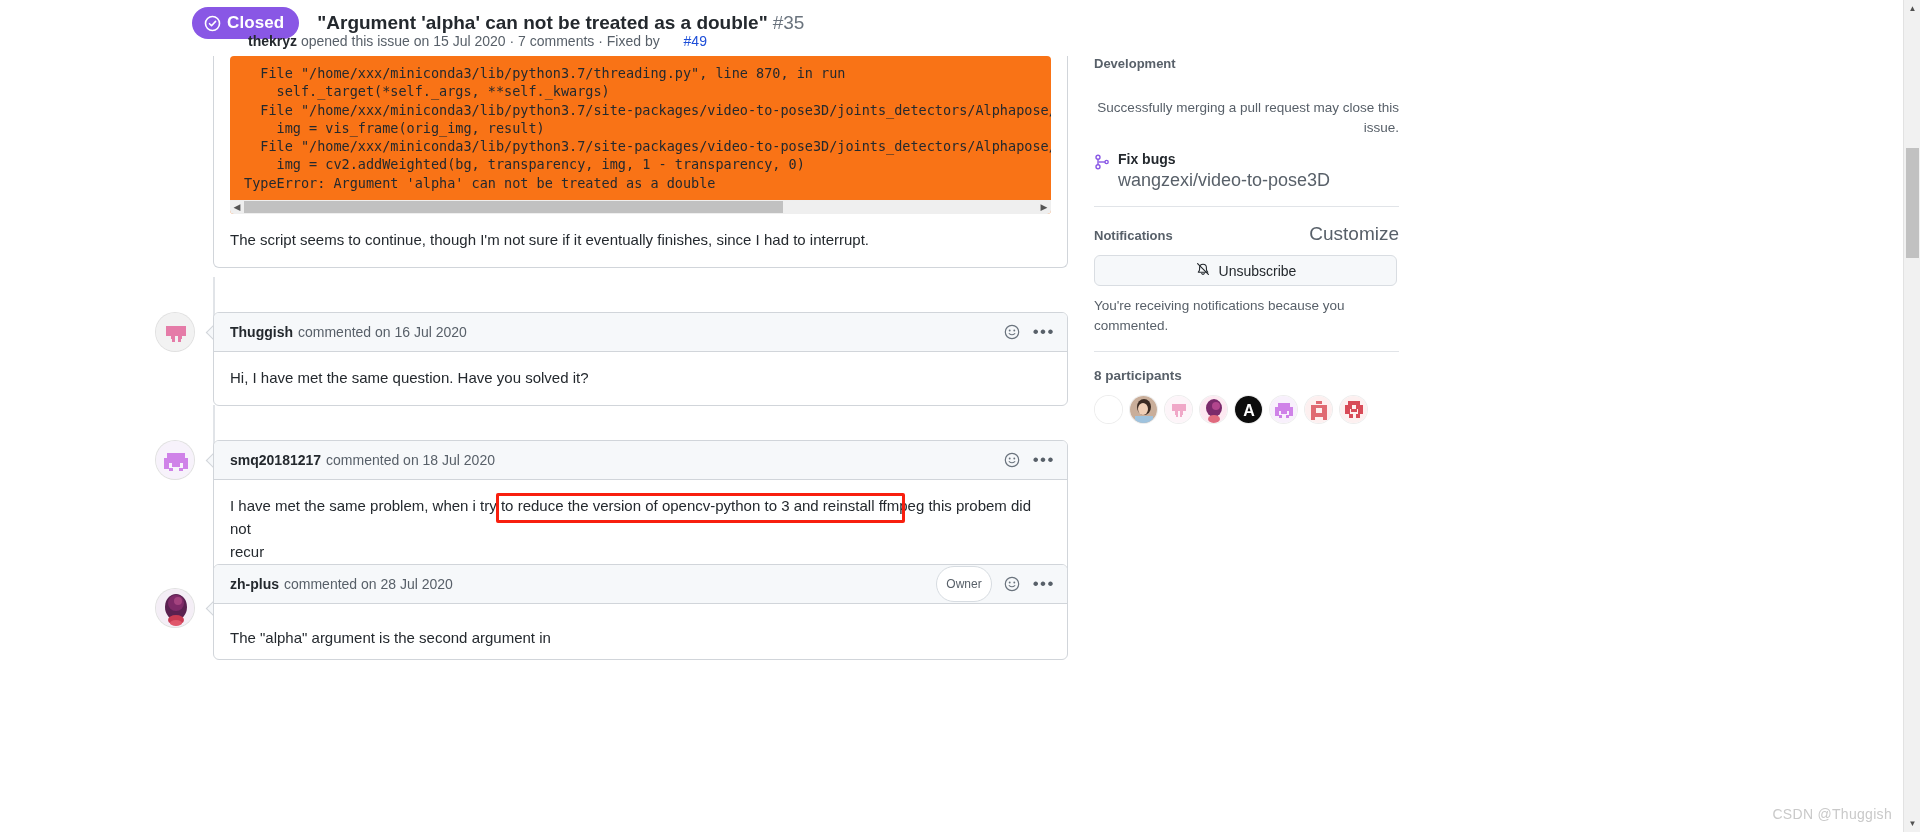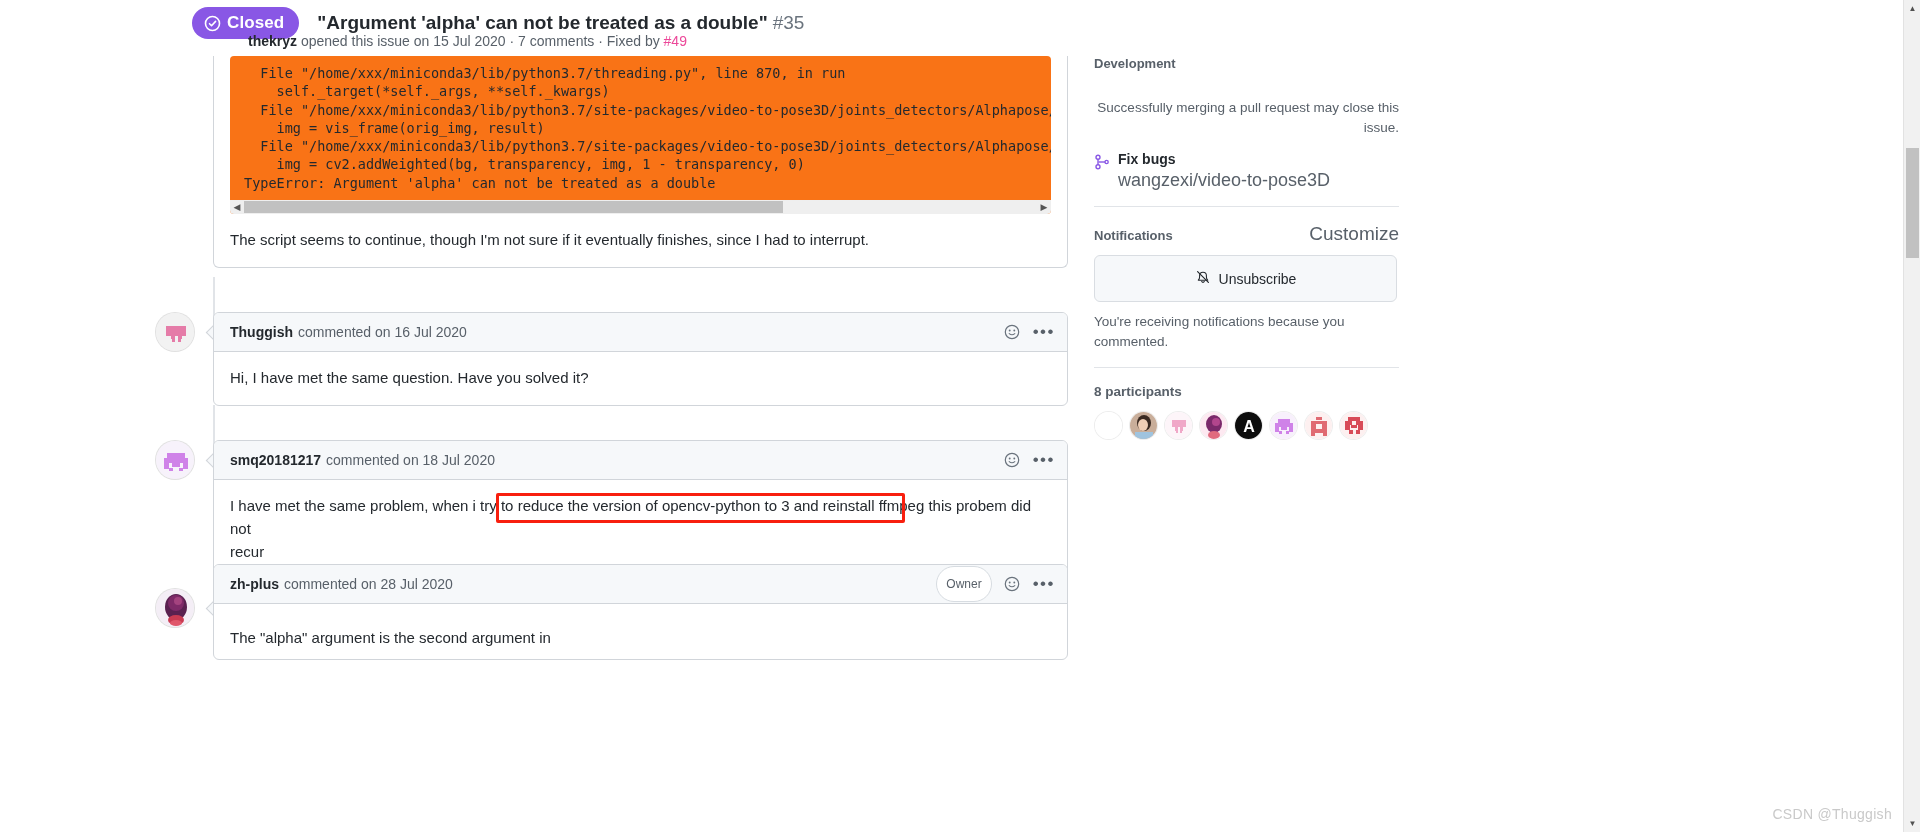--- a/index.html
+++ b/index.html
@@ -64,21 +64,21 @@
     position: absolute;
     left: 248px; top: 33px;
     font-size: 14px;
     color: #586069;
     white-space: nowrap;
   }
   .header-row-2 .author {
     font-weight: 600;
     color: #24292e;
   }
-  .link-blue { color: #ec4899; text-decoration: none; }
+  .link-blue { color: #1d4ed8; text-decoration: none; margin-left: 20px; }
 
   
   .main-col {
     position: absolute;
     left: 155px; top: 56px;
     width: 920px;
   }
 
   
   .rail {
@@ -291,21 +291,21 @@
   }
   .customize-link {
     color: #586069;
     font-size: 19px;
     text-decoration: none;
     margin-left: 21px;
   }
   .unsub-btn {
     margin-top: 10px;
     width: 303px;
-    height: 47px;
+    height: 31px;
     border: 1px solid #d9dde2;
     border-radius: 6px;
     background: #f6f8fa;
     display: flex;
     align-items: center;
     justify-content: center;
     gap: 8px;
     font-size: 14px;
     color: #24292e;
     box-sizing: border-box;

